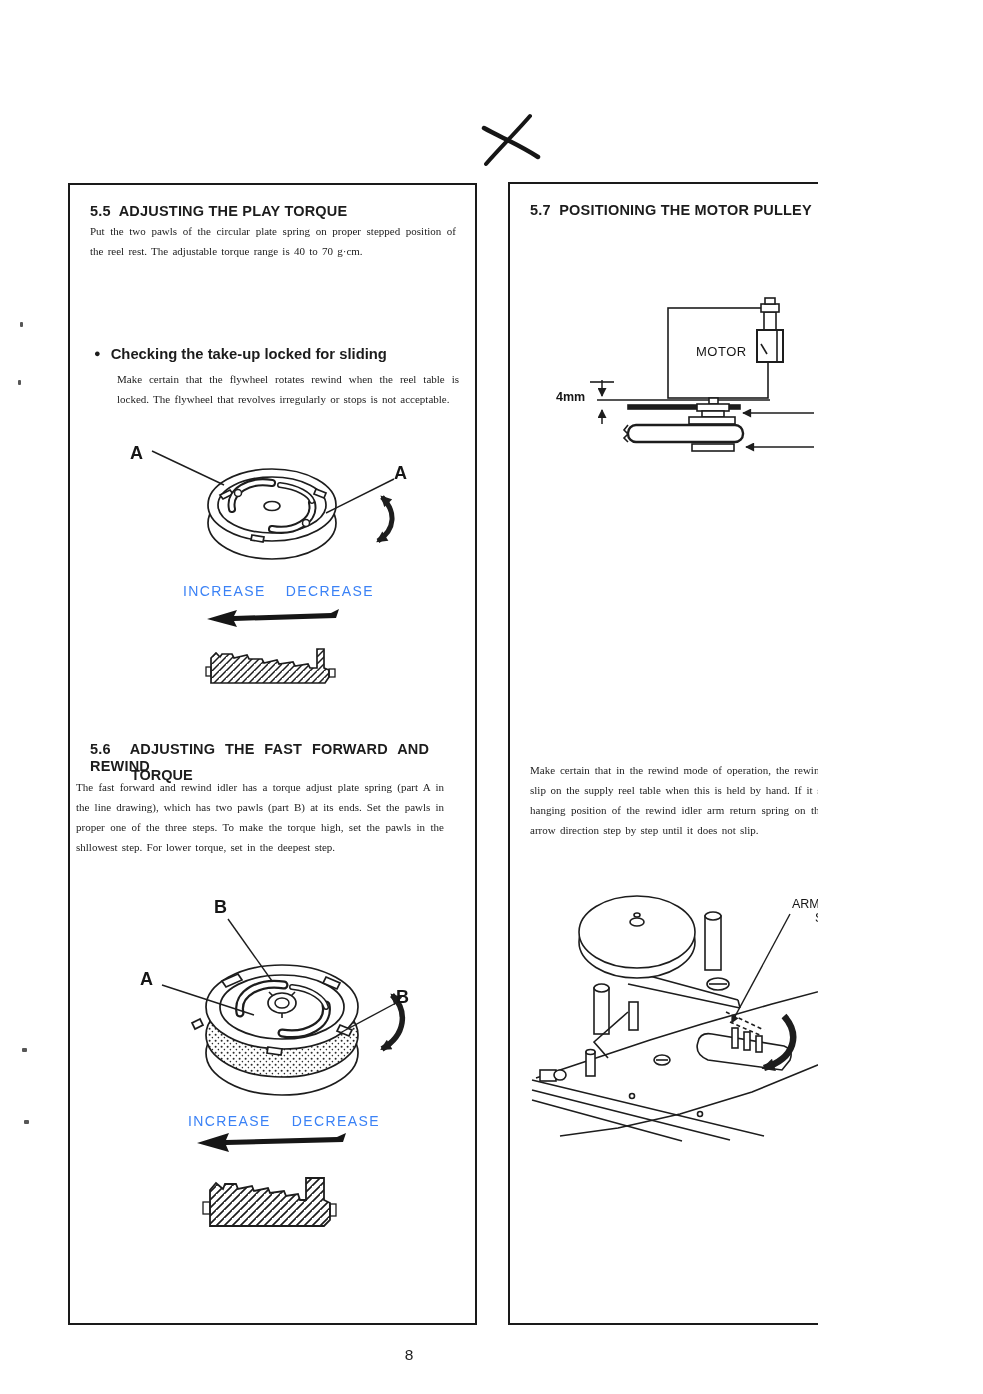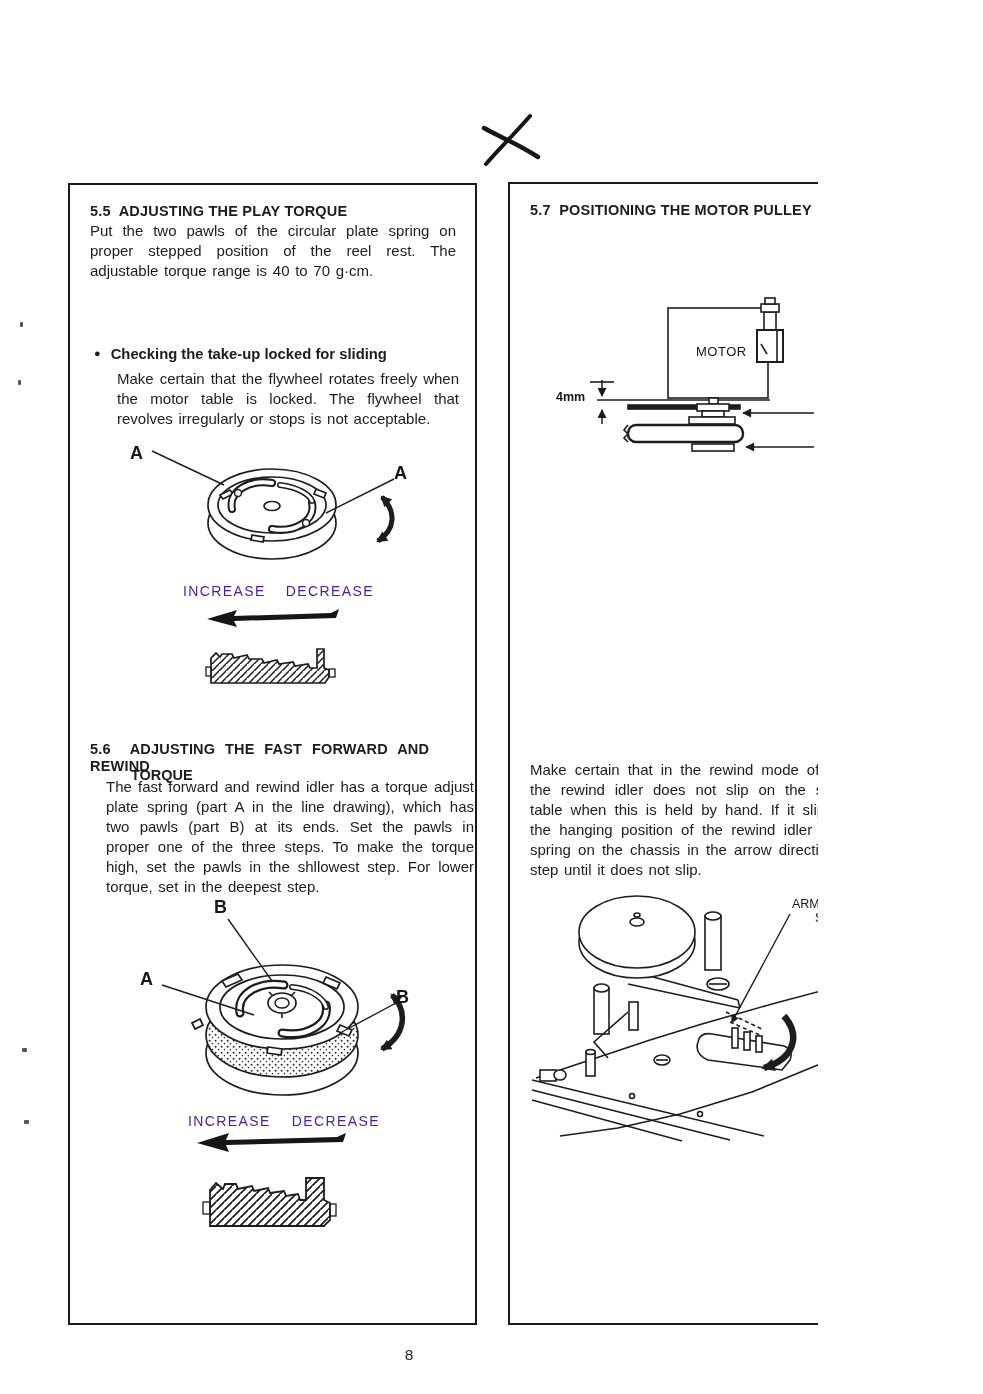--- a/index.html
+++ b/index.html
@@ -12,29 +12,29 @@
   }
   #left-box  { left:68px;  top:183px; width:405px; height:1138px; }
   #right-box { left:492px; top:182px; width:404px; height:1139px;margin-left:16px; }
   .h {
     position:absolute; margin:0; font-size:14.5px; font-weight:bold;
     letter-spacing:.2px; white-space:pre-wrap; line-height:17px;
   }
   .h2line { word-spacing:5.5px; }
   .h-indent { position:absolute; margin:8px; font-size:14.5px; font-weight:bold; }
   .bt {
-    position:absolute; margin:0; font-size:15px; line-height:20px;
-    text-align:justify; word-spacing:1.5px;
+    position:absolute; margin:0; font-size:11px; line-height:20px;
+    text-align:justify; word-spacing:1.5px;font-family:Liberation Serif, serif;
   }
   .bullet-row { position:absolute; display:flex; align-items:baseline; gap:10px; }
   .bdot { font-size:11px; position:relative; top:-2px; }
   .bh { font-size:14.8px; font-weight:bold; }
   .incdec {
     position:absolute; display:flex; justify-content:space-between;
-    font-size:14px; letter-spacing:1.4px; color:#4c1d95;gap:20px;
+    font-size:14px; letter-spacing:1.4px; color:#3b82f6;gap:20px;
   }
   svg { position:absolute; overflow:visible; }
   .page-num {
     position:absolute; left:0; top:1346px; width:100%;
     text-align:center; font-size:15.5px; color:#222;
   }
   .speck { position:absolute; background:#3a3a3a; border-radius:1px; opacity:.85; }
 </style>
 </head>
 <body>
@@ -54,21 +54,21 @@
 
   <section id="left-box" class="col-box">
 
     <h2 class="h" style="left:20px;top:18px">5.5  ADJUSTING THE PLAY TORQUE</h2>
     <p class="bt" style="left:20px;top:36px;width:366px">Put the two pawls of the circular plate spring on proper stepped position of the reel rest. The adjustable torque range is 40 to 70 g·cm.</p>
 
     <div class="bullet-row" style="left:24px;top:161px">
       <span class="bdot">●</span>
       <span class="bh">Checking the take-up locked for sliding</span>
     </div>
-    <p class="bt" style="left:47px;top:184px;width:342px">Make certain that the flywheel rotates freely when the motor table is locked. The flywheel that revolves irregularly or stops is not acceptable.</p>
+    <p class="bt" style="left:47px;top:184px;width:342px">Make certain that the flywheel rotates rewind when the reel table is locked. The flywheel that revolves irregularly or stops is not acceptable.</p>
 
     <svg style="left:50px;top:248px;width:310px;height:152px" viewBox="0 0 310 152">
       <defs>
         <marker id="ah1" markerUnits="userSpaceOnUse" markerWidth="13" markerHeight="11" viewBox="0 0 10 10" refX="8" refY="5" orient="auto-start-reverse">
           <path d="M0,0L10,5L0,10z" fill="#1d1d1d"></path>
         </marker>
       </defs>
       <g stroke="#1d1d1d" fill="none" stroke-width="1.7">
         <ellipse cx="152" cy="90" rx="64" ry="36" fill="#fff"></ellipse>
         <ellipse cx="152" cy="72" rx="64" ry="36" fill="#fff"></ellipse>
@@ -108,21 +108,21 @@
           <path d="M-1,8 L8,-1 M3,11 L11,3" stroke="#1d1d1d" stroke-width="1.5"></path>
         </pattern>
       </defs>
       <rect x="1" y="24" width="5" height="9" fill="#fff" stroke="#1d1d1d" stroke-width="1.3"></rect>
       <rect x="124" y="26" width="6" height="8" fill="#fff" stroke="#1d1d1d" stroke-width="1.3"></rect>
       <path d="M6,40 L6,15 L11,10 L15,14 L17,11 L27,11 L29,15 L42,12 L44,16 L57,16 L59,20 L72,17 L74,21 L88,19 L90,23 L103,21 L105,25 L112,25 L112,6 L119,6 L119,25 L124,27 L124,34 L120,40 Z" fill="url(#hat1)" stroke="#1d1d1d" stroke-width="1.7"></path>
     </svg>
 
     <h2 class="h h2line" style="left:20px;top:556px">5.6  ADJUSTING THE FAST FORWARD AND REWIND</h2>
     <h2 class="h-indent" style="left:53px;top:574px">TORQUE</h2>
-    <p class="bt" style="left:36px;top:592px;width:368px">The fast forward and rewind idler has a torque adjust plate spring (part A in the line drawing), which has two pawls (part B) at its ends. Set the pawls in proper one of the three steps. To make the torque high, set the pawls in the shllowest step. For lower torque, set in the deepest step.</p>
+    <p class="bt" style="left:6px;top:592px;width:368px">The fast forward and rewind idler has a torque adjust plate spring (part A in the line drawing), which has two pawls (part B) at its ends. Set the pawls in proper one of the three steps. To make the torque high, set the pawls in the shllowest step. For lower torque, set in the deepest step.</p>
 
     <svg style="left:60px;top:710px;width:300px;height:215px" viewBox="0 0 300 215">
       <defs>
         <marker id="ah2" markerUnits="userSpaceOnUse" markerWidth="13" markerHeight="11" viewBox="0 0 10 10" refX="8" refY="5" orient="auto-start-reverse">
           <path d="M0,0L10,5L0,10z" fill="#1d1d1d"></path>
         </marker>
         <pattern id="stip" width="6" height="6" patternUnits="userSpaceOnUse">
           <rect width="6" height="6" fill="#fff"></rect>
           <circle cx="1.6" cy="1.8" r="1" fill="#2b2b2b"></circle>
           <circle cx="4.4" cy="4.6" r="0.8" fill="#2b2b2b"></circle>

